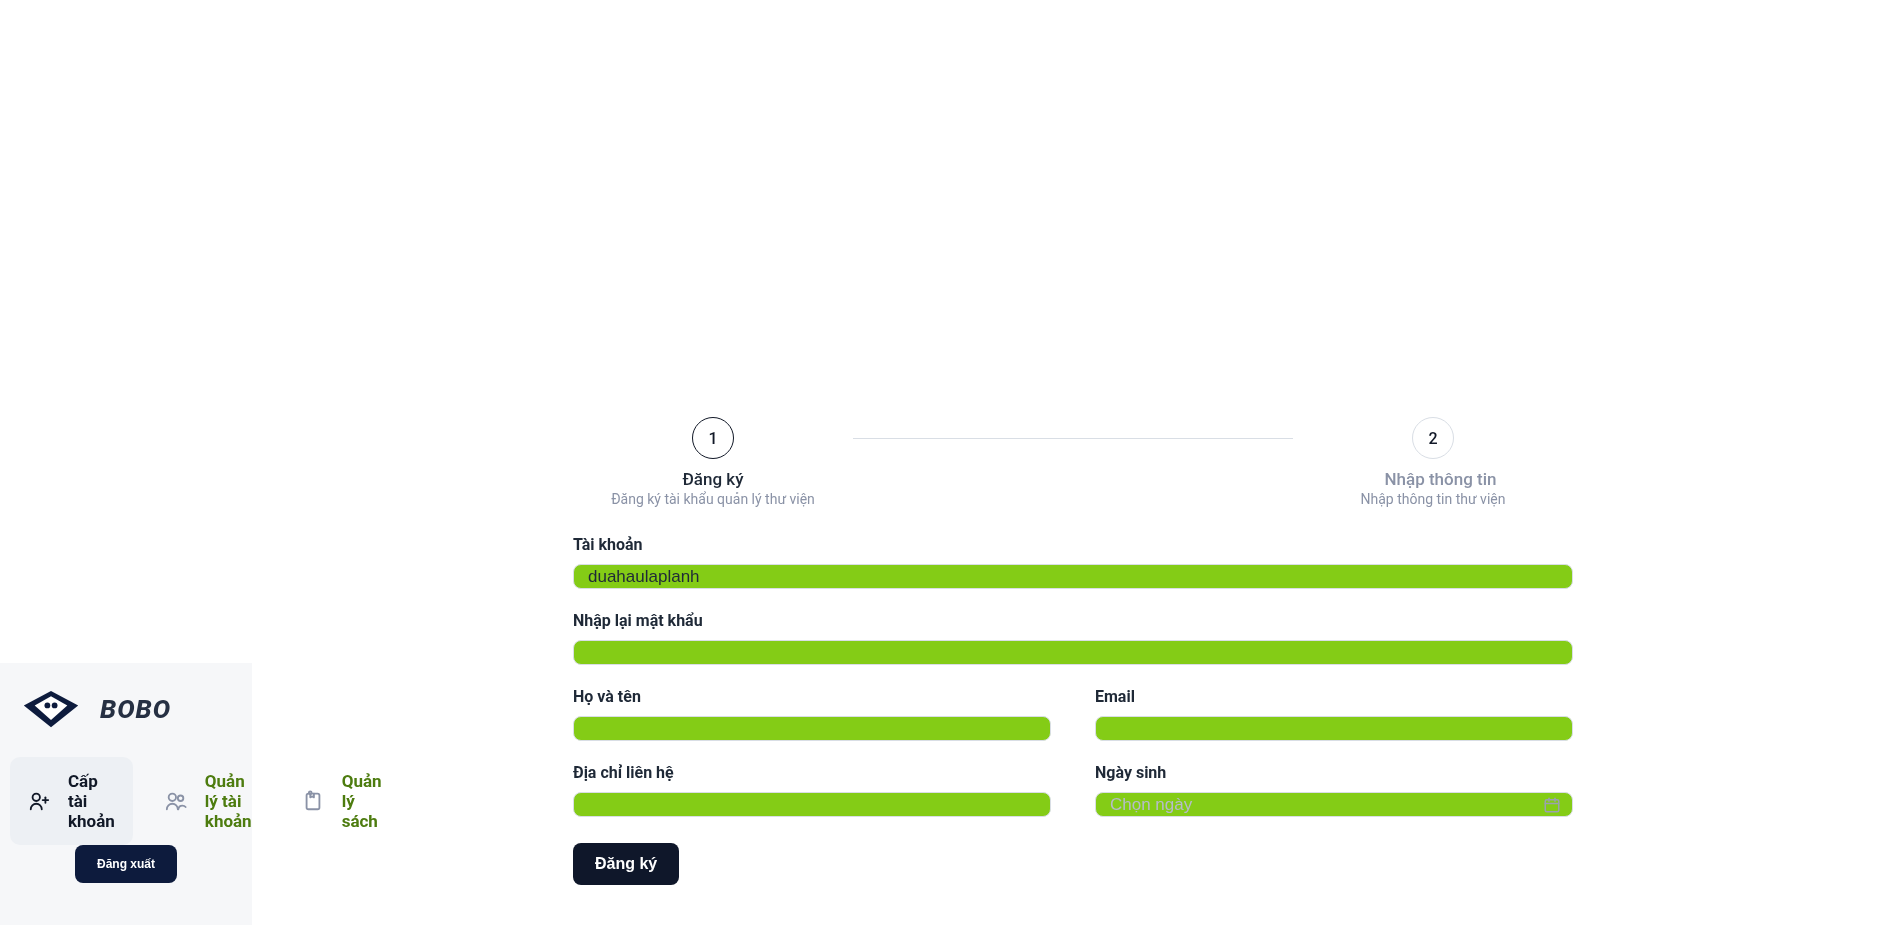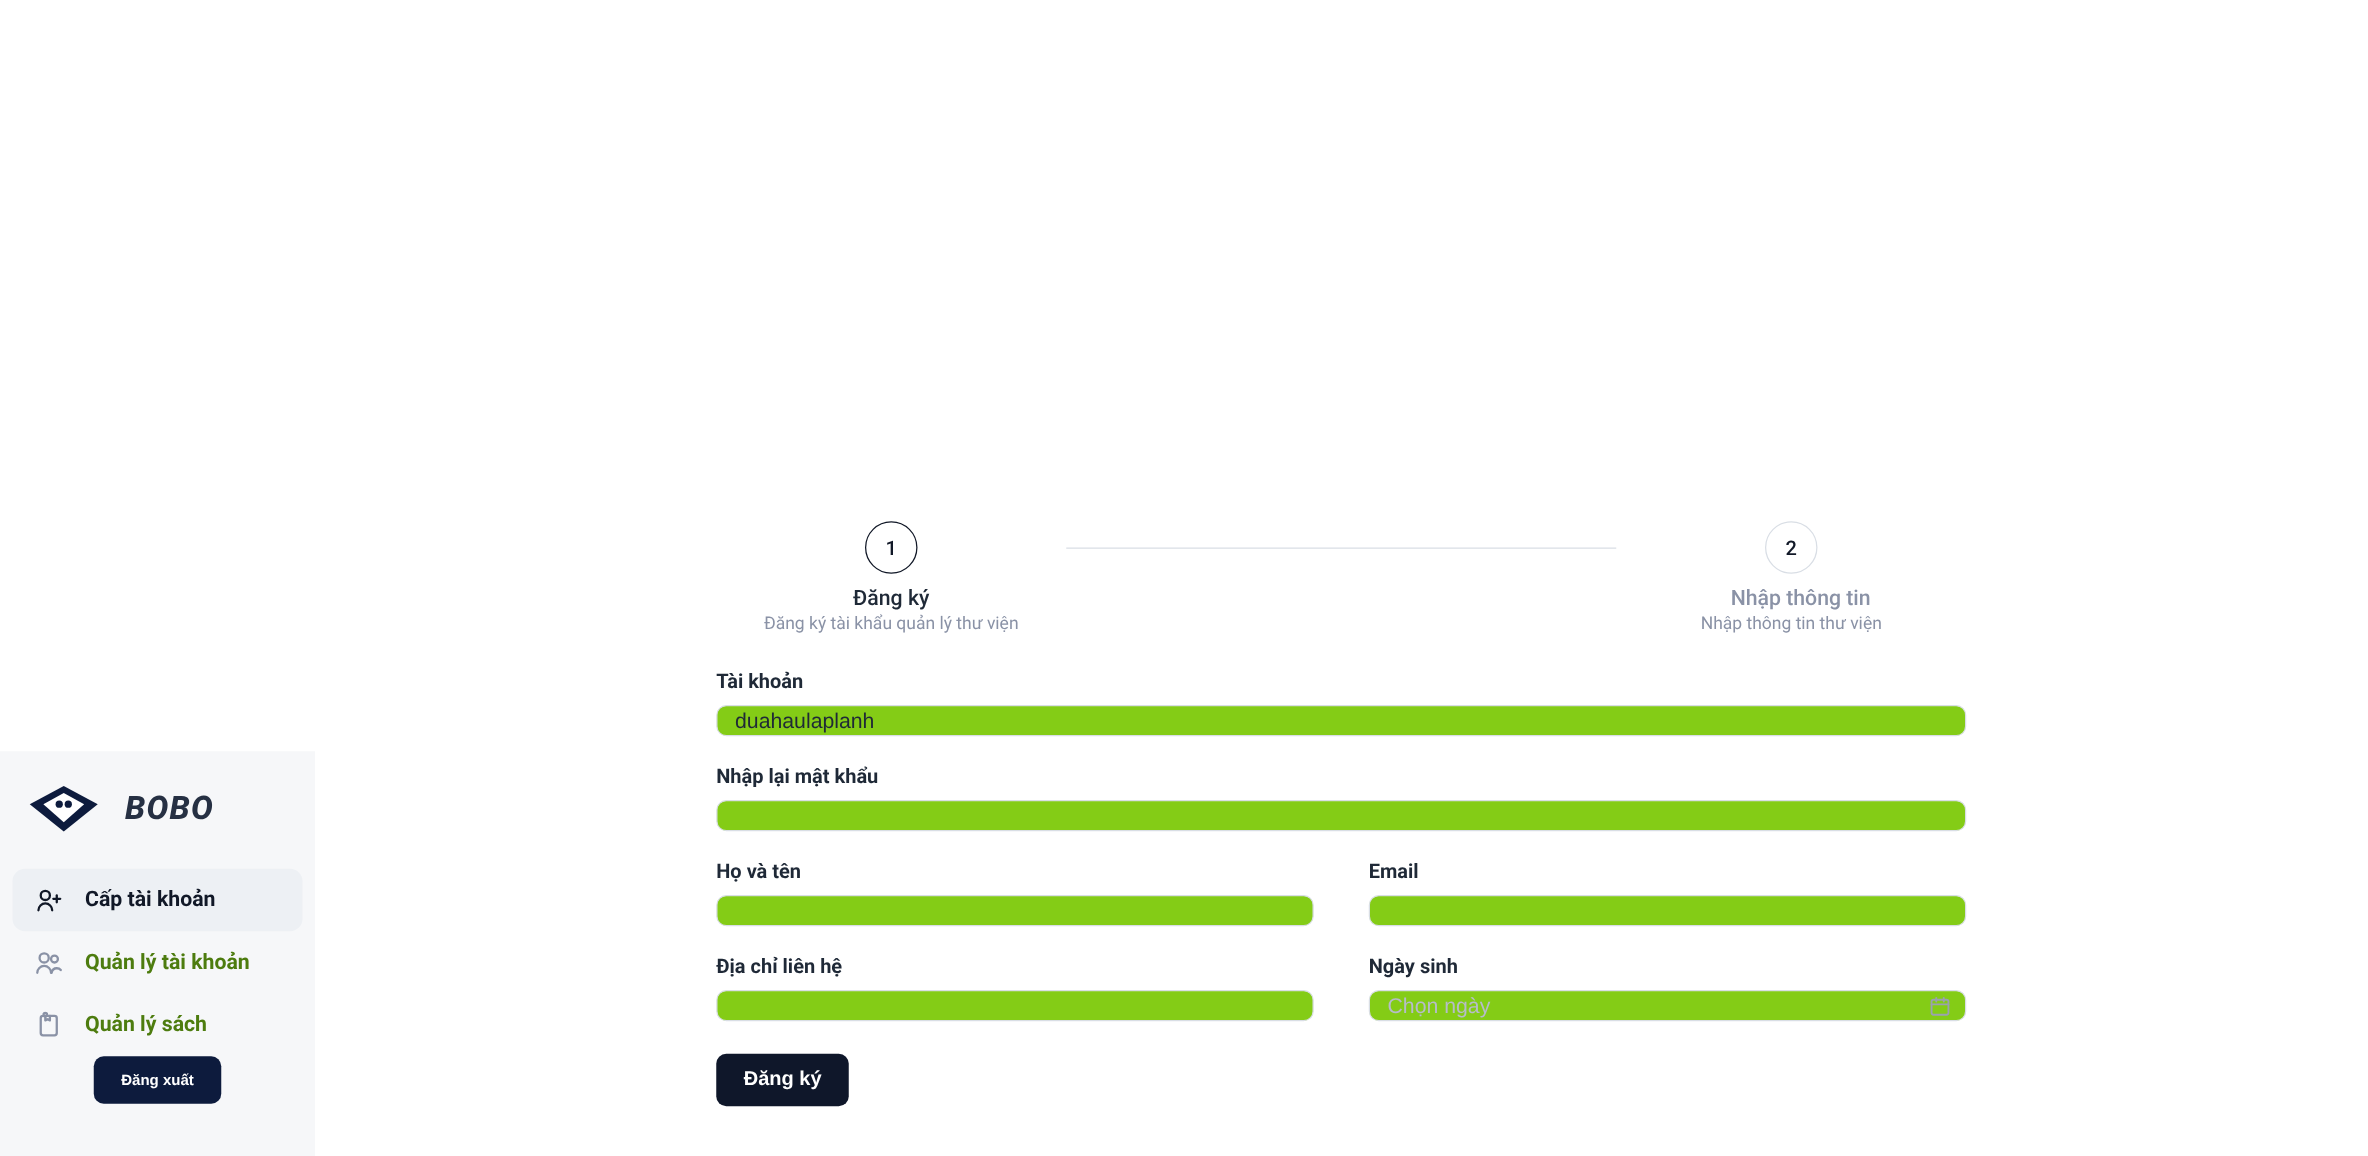--- a/index.html
+++ b/index.html
@@ -45,22 +45,22 @@
   }
   .logo-text {
     font-size: 26px;
     font-weight: 800;
     font-style: italic;
     letter-spacing: 1px;
     color: #263043;
   }
   .nav {
     display: flex;
-    flex-direction: column;
-    gap: 0;
+    flex-direction: row;
+    gap: 14px;
   }
   .nav-item {
     display: flex;
     align-items: center;
     gap: 18px;
     padding: 14px 18px;
     border-radius: 10px;
     font-size: 17px;
     font-weight: 700;
     color: #4d7c0f;

